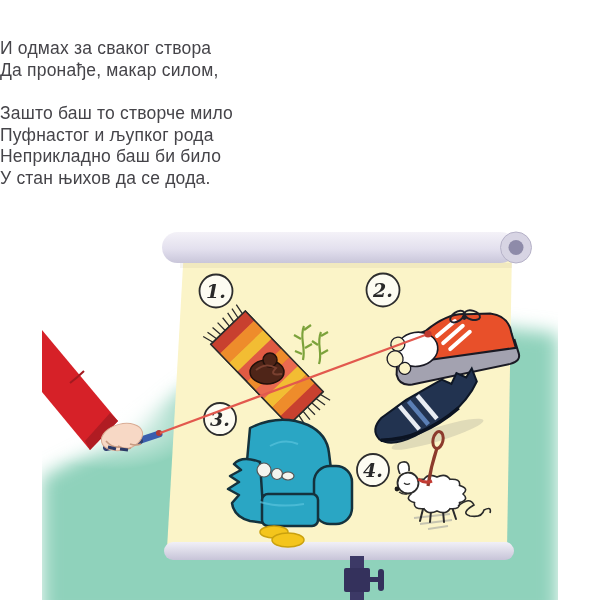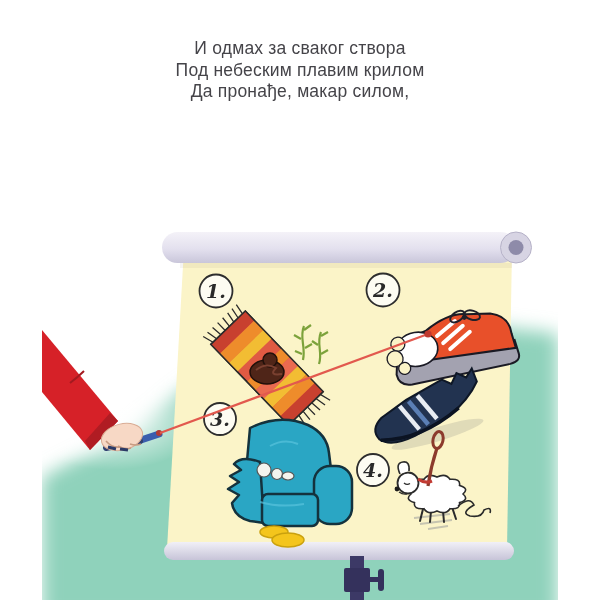--- a/index.html
+++ b/index.html
@@ -2,21 +2,21 @@
 <html><head>
 <meta charset="utf-8">
 <style>
   html,body{margin:0;padding:0;}
   .page{
     position:relative;width:600px;height:600px;background:#ffffff;
     overflow:hidden;font-family:"Liberation Sans",sans-serif;
   }
   .poem{
     position:absolute;top:38px;left:0;right:0;
-    text-align:center;color:#454449;z-index:5;
+    color:#454449;z-index:5;
   }
   .stanza{margin:0 0 22px 0;}
   .poem-line{
     font-size:17.5px;line-height:21.5px;letter-spacing:0.2px;
     font-family:"Liberation Sans",sans-serif;
   }
   .art{position:absolute;top:0;left:0;z-index:1;}
   .num-label{
     font-family:"DejaVu Serif",serif;font-style:italic;font-weight:bold;
     font-size:19px;fill:#2a2a2a;
@@ -198,18 +198,23 @@
 
     <g>
       <line x1="160" y1="433" x2="428" y2="334" stroke="#e2594e" stroke-width="2.2"></line>
       <circle cx="428" cy="334" r="3.6" fill="#c0392f"></circle>
     </g>
   </svg>
 
   <div class="poem">
     <div class="stanza">
       <div class="poem-line">И одмах за сваког створа</div>
-      <div class="poem-line">Под небеским плавим крилом</div>
       <div class="poem-line">Да пронађе, макар силом,</div>
     </div>
+    <div class="stanza">
+      <div class="poem-line">Зашто баш то створче мило</div>
+      <div class="poem-line">Пуфнастог и љупког рода</div>
+      <div class="poem-line">Неприкладно баш би било</div>
+      <div class="poem-line">У стан њихов да се дода.</div>
+    </div>
   </div>
 
 </div>
 
 </body></html>

